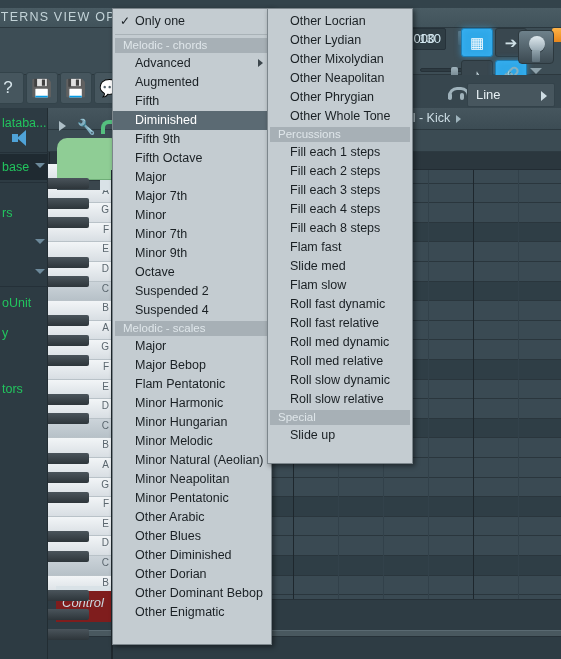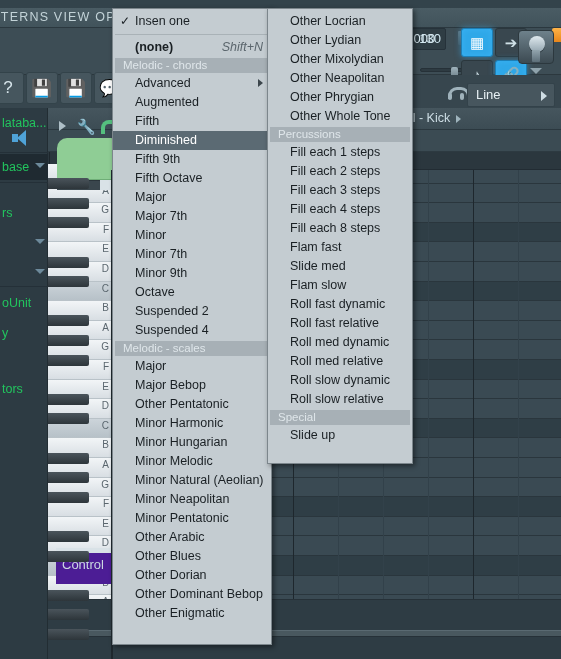--- a/index.html
+++ b/index.html
@@ -247,22 +247,23 @@
     content:""; position:absolute; left:0;top:0;width:15px;height:10px;
     border:4px solid #55c07f; border-bottom:none; border-radius:8px 8px 0 0;
   }
   .magnet:after {
     content:""; position:absolute; left:0;top:9px;width:4px;height:4px;
     background:#55c07f; box-shadow: 11px 0 0 #55c07f;
   }
 
   
   .control-blk {
-    position:absolute; left:8px; top:440px; width:64px; height:36px;
-    background:#4c1d95;
+    position:absolute; left:8px; top:478px; width:64px; height:36px;
+    background:#7f1d1d;
+    font-style:italic;
   }
   .control-blk .lbl {
     position:absolute; left:6px; top:9px; font-size:13px; color:#cbd9e0;
   }
   .control-blk .hdr {
     position:absolute; left:0; top:0; width:64px; height:5px; background:#d9e2e7;
   }
   .ctrl-panel {
     position:absolute; left:0; top:491px; width:513px; height:60px;
     background:#2e3c44; border-top:1px solid #263138;
@@ -591,52 +592,52 @@
     </div>
     <div class="control-blk">
       <div class="hdr"></div>
       <div class="lbl">Control</div>
     </div>
   </div>
 
   <div class="menu" id="menu-col-1">
     <div class="menu-pad-top"></div>
     <div id="col1-header">
-        <div class="mi"><span class="chk">✓</span><span>Insen one</span></div>
+        <div class="mi"><span class="chk">✓</span><span>Only one</span></div>
         <div class="sep-line"></div>
-        <div class="mi bold"><span>(none)</span><span class="short">Shift+N</span></div>
       </div>
     <div id="col1-groups">
         <div class="grp">Melodic - chords</div>
         <div class="mi"><span>Advanced</span><span class="sub-arrow"></span></div>
         <div class="mi"><span>Augmented</span></div>
         <div class="mi"><span>Fifth</span></div>
         <div class="mi hl"><span>Diminished</span></div>
         <div class="mi"><span>Fifth 9th</span></div>
         <div class="mi"><span>Fifth Octave</span></div>
         <div class="mi"><span>Major</span></div>
         <div class="mi"><span>Major 7th</span></div>
         <div class="mi"><span>Minor</span></div>
         <div class="mi"><span>Minor 7th</span></div>
         <div class="mi"><span>Minor 9th</span></div>
         <div class="mi"><span>Octave</span></div>
         <div class="mi"><span>Suspended 2</span></div>
         <div class="mi"><span>Suspended 4</span></div>
         <div class="grp">Melodic - scales</div>
         <div class="mi"><span>Major</span></div>
         <div class="mi"><span>Major Bebop</span></div>
-        <div class="mi"><span>Other Pentatonic</span></div>
+        <div class="mi"><span>Flam Pentatonic</span></div>
         <div class="mi"><span>Minor Harmonic</span></div>
         <div class="mi"><span>Minor Hungarian</span></div>
         <div class="mi"><span>Minor Melodic</span></div>
         <div class="mi"><span>Minor Natural (Aeolian)</span></div>
         <div class="mi"><span>Minor Neapolitan</span></div>
         <div class="mi"><span>Minor Pentatonic</span></div>
         <div class="mi"><span>Other Arabic</span></div>
         <div class="mi"><span>Other Blues</span></div>
+        <div class="mi"><span>Other Diminished</span></div>
         <div class="mi"><span>Other Dorian</span></div>
         <div class="mi"><span>Other Dominant Bebop</span></div>
         <div class="mi"><span>Other Enigmatic</span></div>
       </div>
   </div>
 
   <div class="menu" id="menu-col-2">
     <div class="menu-pad-top"></div>
     <div id="col2-cont">
         <div class="mi"><span>Other Locrian</span></div>

